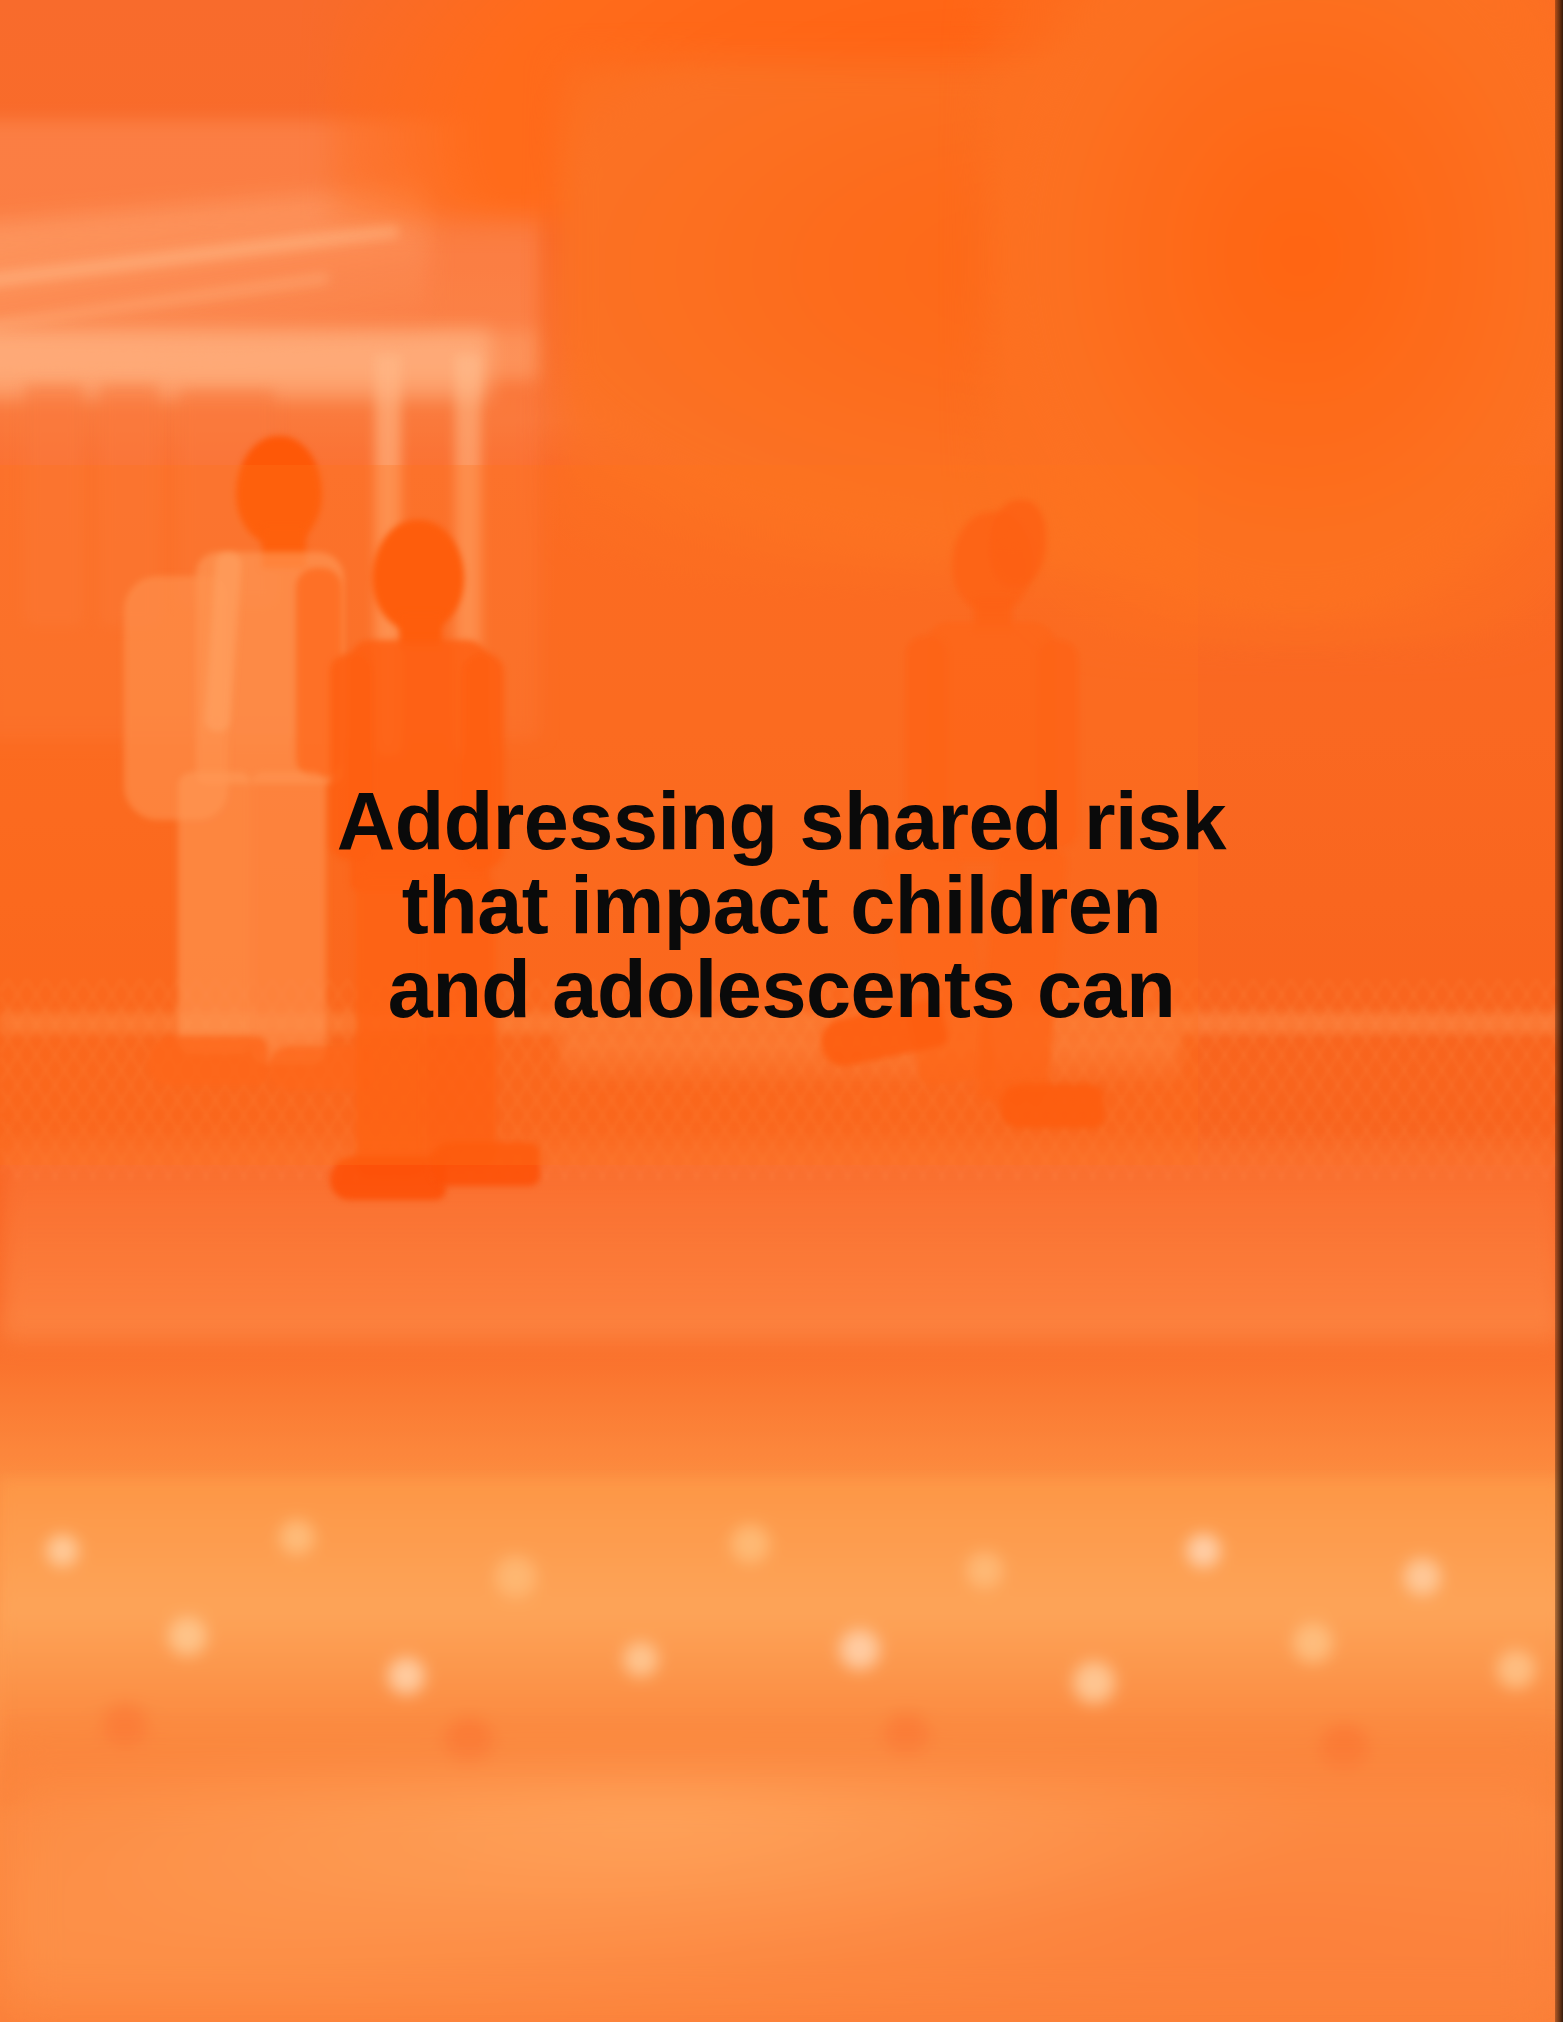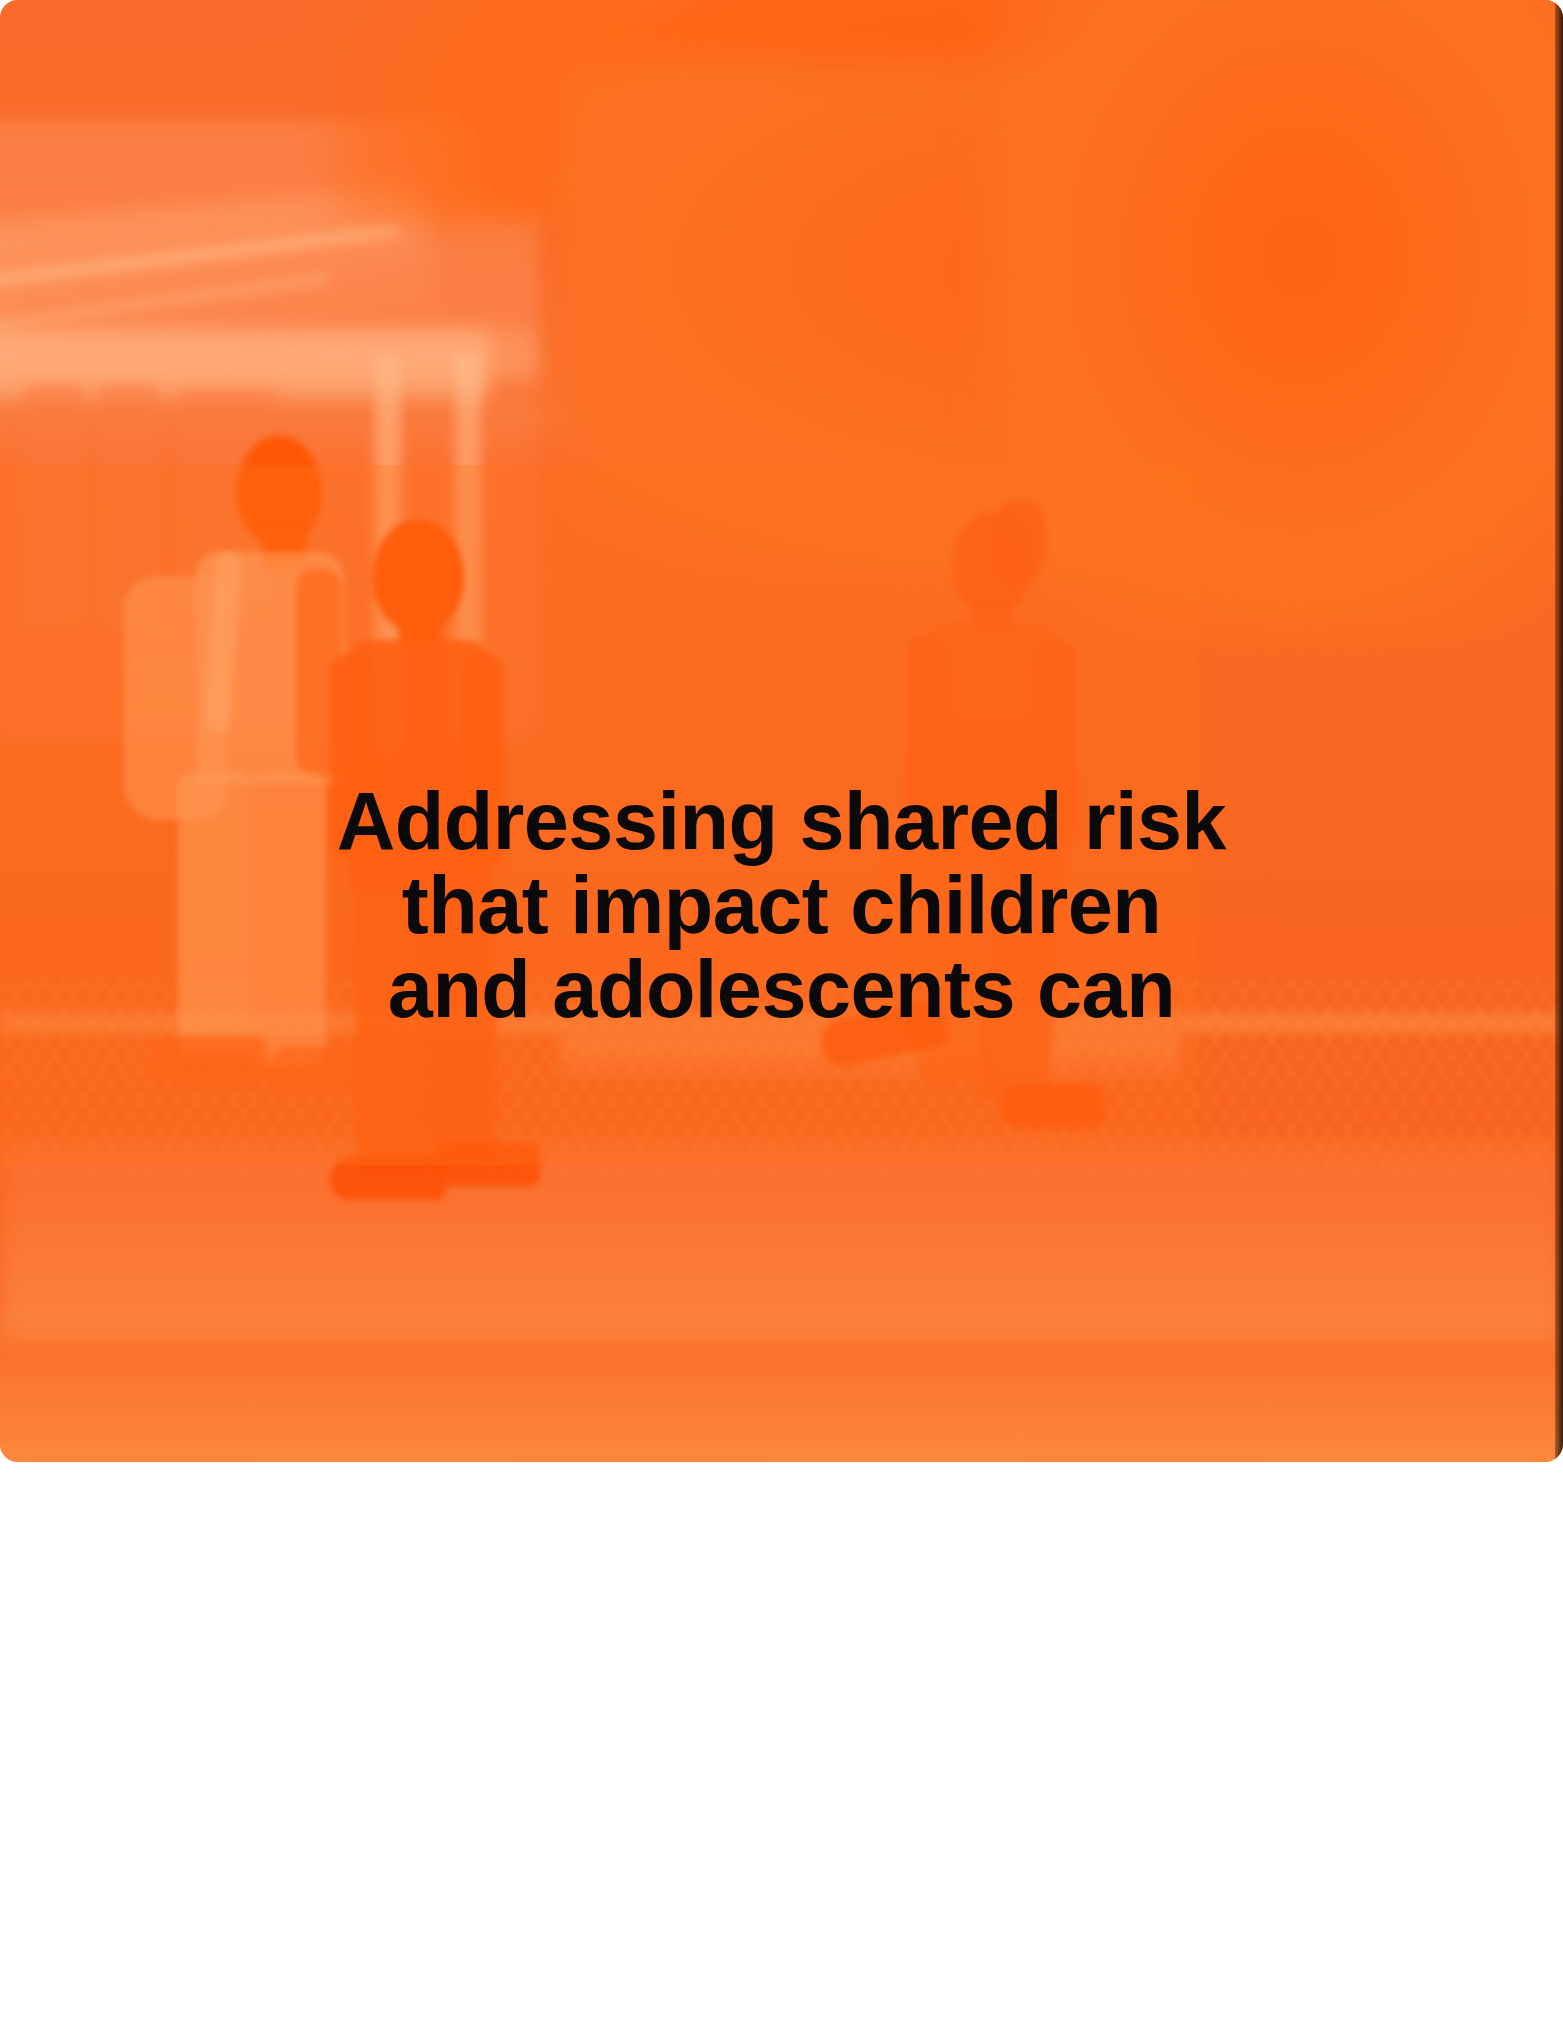--- a/index.html
+++ b/index.html
@@ -4,25 +4,24 @@
 <title>Addressing shared risk and protective factors</title>
 <style>
   html, body {
     margin: 0;
     padding: 0;
     background: #ffffff;
   }
   #poster {
     position: relative;
     width: 1563px;
-    height: 1462px;
+    height: 2022px;
     overflow: hidden;
     background: #f9a8d4;
     font-family: "Liberation Sans", "DejaVu Sans", sans-serif;
-    border-radius: 18px;
   }
 
   
   .photo {
     position: absolute;
     inset: 0;
     overflow: hidden;
   }
 
   

